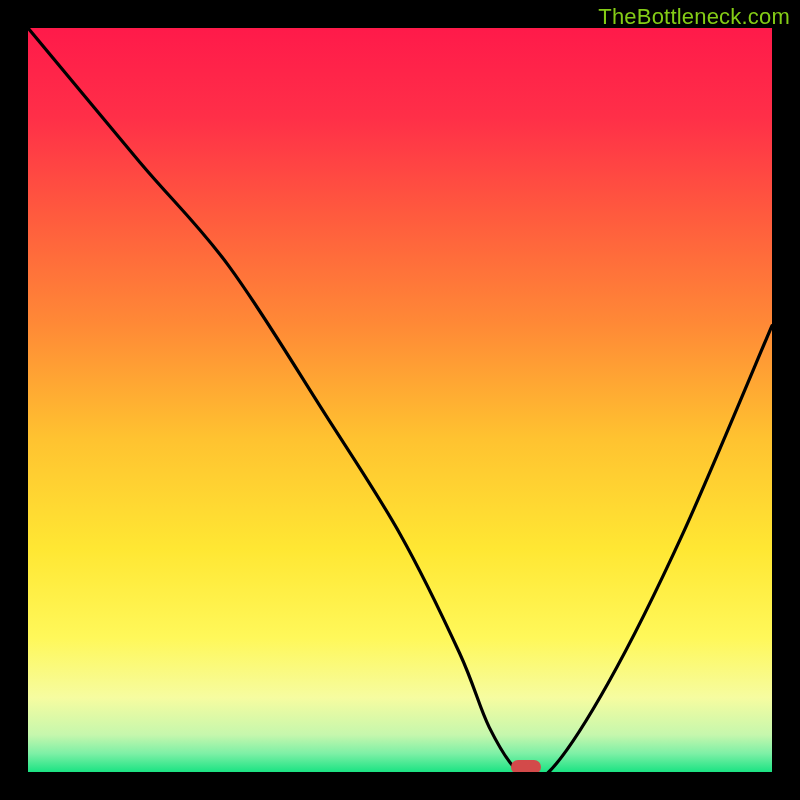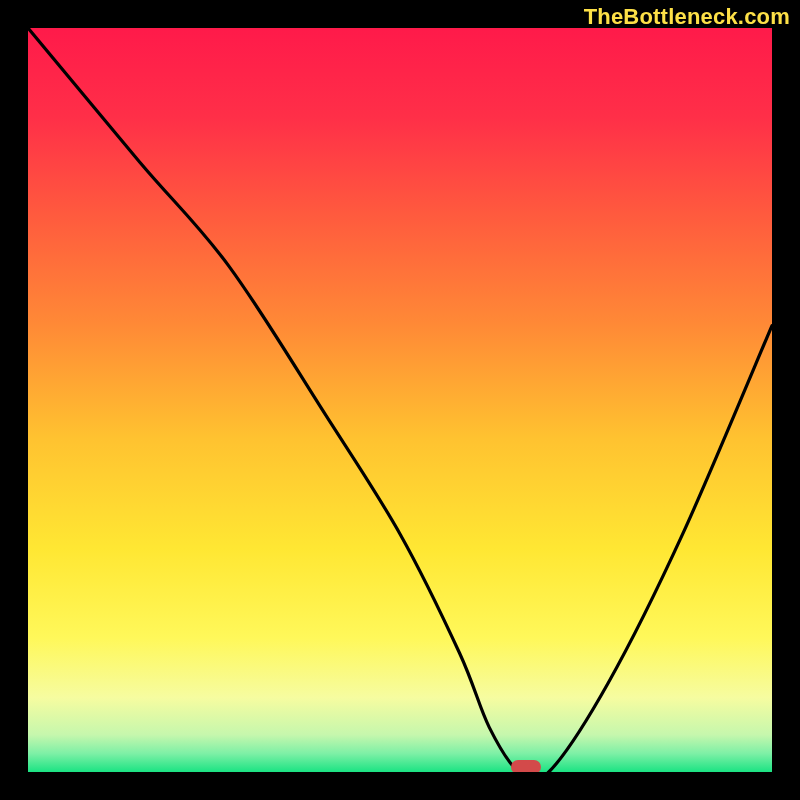--- a/index.html
+++ b/index.html
@@ -14,23 +14,23 @@
   .frame {
     position: relative;
     width: 800px;
     height: 800px;
     background: #000;
   }
   .watermark {
     position: absolute;
     top: 4px;
     right: 10px;
-    color: #fde047;
+    color: #84cc16;
     font-size: 22px;
-    font-weight: 700;
+    font-weight: 400;
     letter-spacing: 0.2px;
     z-index: 10;
     user-select: none;
   }
   .plot-area {
     position: absolute;
     left: 28px;
     top: 28px;
     width: 744px;   
     height: 744px;

